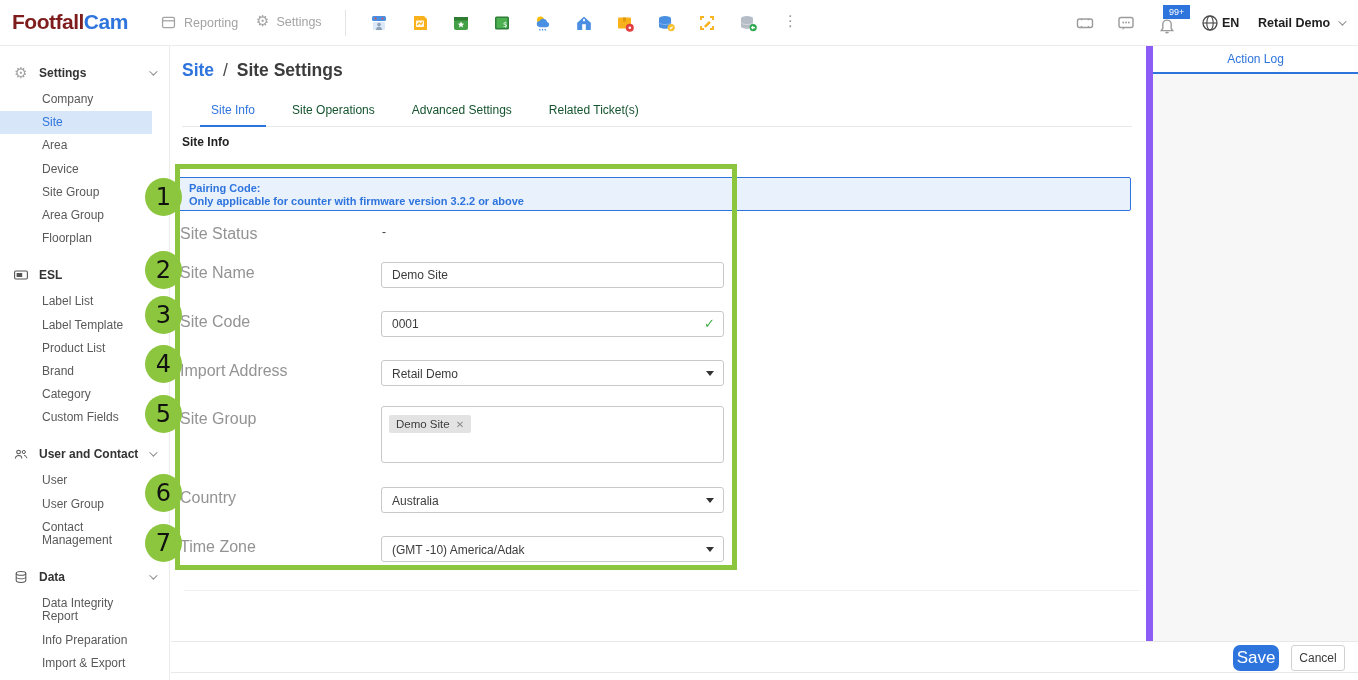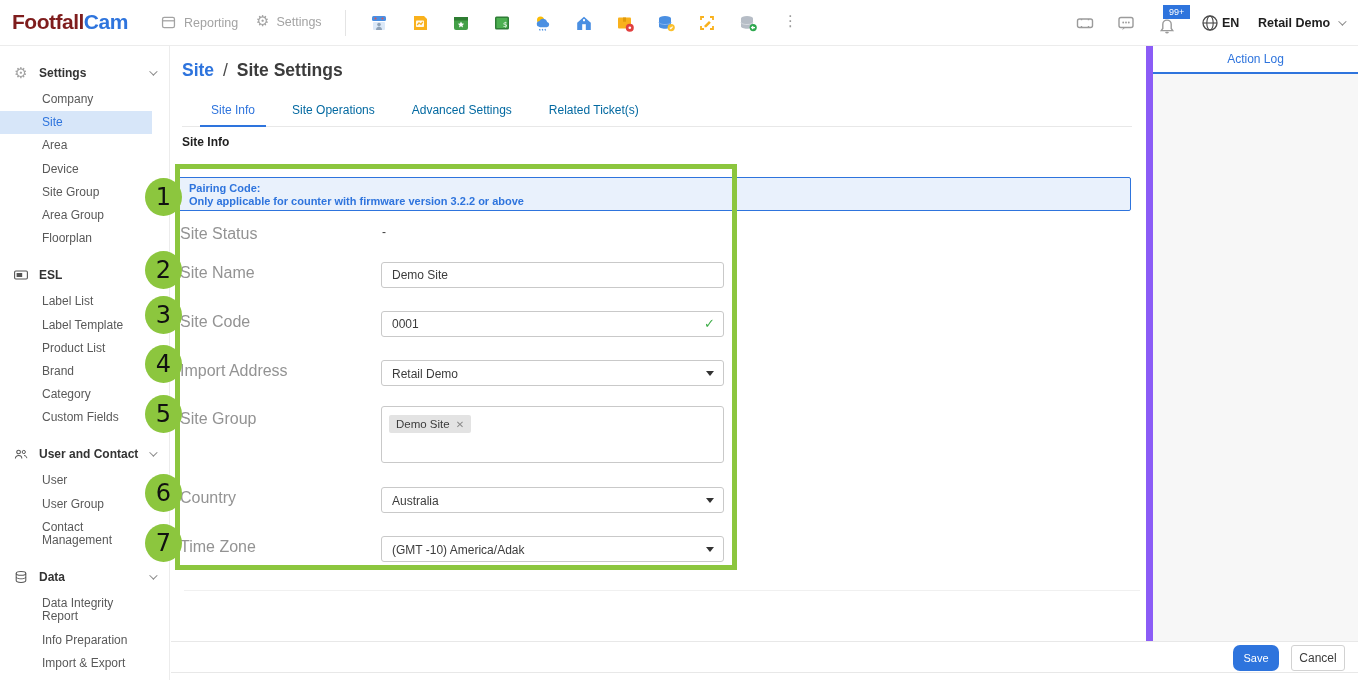--- a/index.html
+++ b/index.html
@@ -36,21 +36,21 @@
   .side-head .chev { margin-left:auto; }
   .side-item { width:152px; padding:5px 0 5px 42px; font-size:12px; color:#595959; cursor:pointer; line-height:1.1; }
   .side-item.active { background:#d7e6f9; color:#2e74dd; }
   
   .main { position:absolute; left:171px; top:46px; width:974px; height:595px; background:#fff; }
   .breadcrumb { position:absolute; left:11px; top:14px; font-size:17.5px; font-weight:bold; }
   .breadcrumb .bc-parent { color:#2e74dd; cursor:pointer; }
   .breadcrumb .bc-sep { color:#4a4a4a; font-weight:normal; padding:0 4px; }
   .breadcrumb .bc-current { color:#3c3c3c; }
   .tabsrow { position:absolute; left:11px; top:49px; width:950px; border-bottom:1px solid #e8e8e8; display:flex; padding-left:18px; }
-  .tab { font-size:12px; color:#0369a1; padding:8px 11px 9px; margin-right:15px; cursor:pointer; position:relative; }
+  .tab { font-size:12px; color:#14532d; padding:8px 11px 9px; margin-right:15px; cursor:pointer; position:relative; }
   .tab.active { color:#2e74dd; }
   .tab.active::after { content:""; position:absolute; left:0; right:0; bottom:-1px; height:2px; background:#2e74dd; }
   .section-title { position:absolute; left:11px; top:89px; font-size:12px; font-weight:bold; color:#1f1f1f; }
   .notice { position:absolute; left:7px; top:131px; width:953px; height:34px; background:#e9f1fc; border:1.5px solid #2e74dd; border-radius:2px; padding:4px 10px; }
   .notice div { color:#2e74dd; font-size:11px; font-weight:bold; line-height:12.5px; }
   .flabel { position:absolute; left:9px; font-size:16px; color:#939393; }
   .fvalue { position:absolute; left:211px; font-size:12px; color:#3c3c3c; }
   .ctrl { position:absolute; left:210px; width:343px; }
   .tinput { width:343px; height:26px; border:1px solid #c9c9c9; border-radius:3px; padding:0 24px 0 10px; font-size:12px; color:#3c3c3c; font-family:"Liberation Sans", sans-serif; background:#fff; }
   .selectbox { width:343px; height:26px; border:1px solid #c9c9c9; border-radius:3px; padding:6px 24px 0 10px; font-size:12px; color:#3c3c3c; background:#fff; cursor:pointer; position:relative; }
@@ -58,21 +58,21 @@
   .ck2 { position:absolute; right:9px; top:5px; color:#3fae49; font-size:13px; font-weight:bold; }
   .multibox { width:343px; height:57px; border:1px solid #c9c9c9; border-radius:3px; background:#fff; padding:7px; }
   .tagchip { display:inline-flex; align-items:center; gap:6px; background:#e3e3e3; border-radius:2px; padding:3px 7px; font-size:11.5px; color:#3c3c3c; }
   .tagchip .x { color:#8a8a8a; font-size:10px; cursor:pointer; }
   .main-hr { position:absolute; left:13px; top:544px; width:956px; height:1px; background:#f0f0f0; }
   
   .actionlog { position:absolute; left:1146px; top:46px; width:212px; height:595px; background:#f7f7f7; border-left:7px solid #8b5cf6; }
   .al-head { height:28px; background:#fff; border-bottom:2px solid #2e74dd; display:flex; align-items:center; justify-content:center; font-size:12px; color:#2e74dd; cursor:pointer; }
   
   .footerbar { position:absolute; left:171px; top:641px; width:1187px; height:32px; background:#fff; border-top:1px solid #e8e8e8; border-bottom:1px solid #e8e8e8; z-index:4; }
-  .btn-save { position:absolute; left:1062px; top:3px; width:46px; height:26px; background:#2e74dd; color:#fff; border:none; border-radius:7px; font-size:11px; font-family:"Liberation Sans", sans-serif; cursor:pointer; }
+  .btn-save { position:absolute; left:1062px; top:3px; width:46px; height:26px; background:#2e74dd; color:#fff; border:none; border-radius:7px; font-size:17px; font-family:"Liberation Sans", sans-serif; cursor:pointer; }
   .btn-cancel { position:absolute; left:1120px; top:3px; width:54px; height:26px; background:#fff; color:#3c3c3c; border:1px solid #d2d2d2; border-radius:3px; font-size:12px; font-family:"Liberation Sans", sans-serif; cursor:pointer; }
   
   .anno-rect { position:absolute; left:175px; top:164px; width:562px; height:406px; border:5px solid #8cc63e; z-index:8; pointer-events:none; }
   .anno-circle { position:absolute; left:145px; width:37px; height:38px; background:#8cc63e; border-radius:50%; z-index:9; display:flex; align-items:center; justify-content:center; font-size:24px; color:#111; font-family:"DejaVu Sans", sans-serif; }
   .c1{top:178px}.c2{top:251px}.c3{top:296px}.c4{top:345px}.c5{top:395px}.c6{top:474px}.c7{top:524px}
 </style>
 </head>
 <body>
 
 <div class="topbar">

